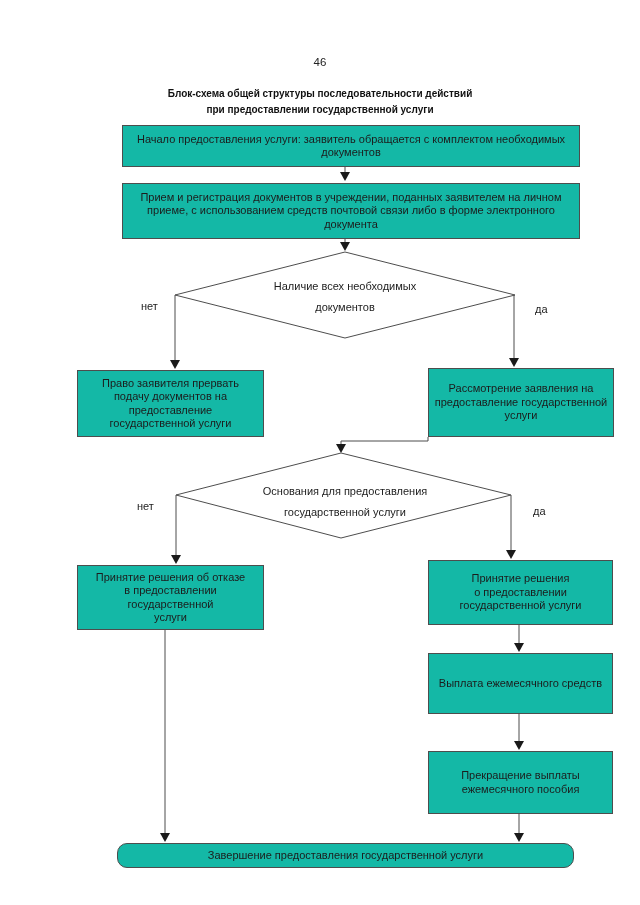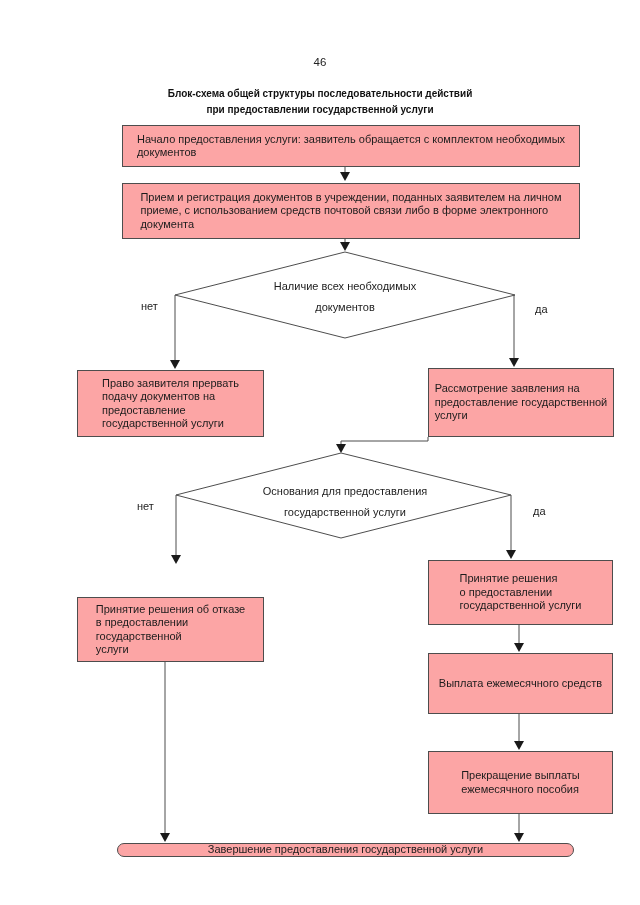--- a/index.html
+++ b/index.html
@@ -37,25 +37,25 @@
     color: #111;
   }
   svg.connectors {
     position: absolute;
     top: 0;
     left: 0;
   }
   .node {
     position: absolute;
     border: 1px solid #4d4d4d;
-    background: #fca5a5;
+    background: #14b8a6;
     display: flex;
     align-items: center;
     justify-content: center;
-    text-align: left;
+    text-align: center;
     font-size: 11px;
     line-height: 13.5px;
     color: #1c1c1c;
     box-sizing: border-box;
   }
   .node span { white-space: pre-line; }
   .terminator { border-radius: 10px; }
   .diamond-label {
     position: absolute;
     width: 240px;
@@ -154,21 +154,21 @@
     <span>Рассмотрение заявления на
 предоставление государственной
 услуги</span>
   </div>
 
   <div class="diamond-label" style="left:225px; top:481px;">Основания для предоставления
 государственной услуги</div>
   <div class="branch-label" style="left:137px; top:500px;">нет</div>
   <div class="branch-label" style="left:533px; top:505px;">да</div>
 
-  <div class="node" style="left:77px; top:565px; width:187px; height:65px;margin-top:32px;">
+  <div class="node" style="left:77px; top:565px; width:187px; height:65px;">
     <span>Принятие решения об отказе
 в предоставлении
 государственной
 услуги</span>
   </div>
 
   <div class="node" style="left:428px; top:560px; width:185px; height:65px;">
     <span>Принятие решения
 о предоставлении
 государственной услуги</span>
@@ -176,17 +176,17 @@
 
   <div class="node" style="left:428px; top:653px; width:185px; height:61px;">
     <span>Выплата ежемесячного средств</span>
   </div>
 
   <div class="node" style="left:428px; top:751px; width:185px; height:63px;">
     <span>Прекращение выплаты
 ежемесячного пособия</span>
   </div>
 
-  <div class="node terminator" style="left:117px; top:843px; width:457px; height:14px;">
+  <div class="node terminator" style="left:117px; top:843px; width:457px; height:25px;">
     <span>Завершение предоставления государственной услуги</span>
   </div>
 
 </div>
 
 </body></html>

